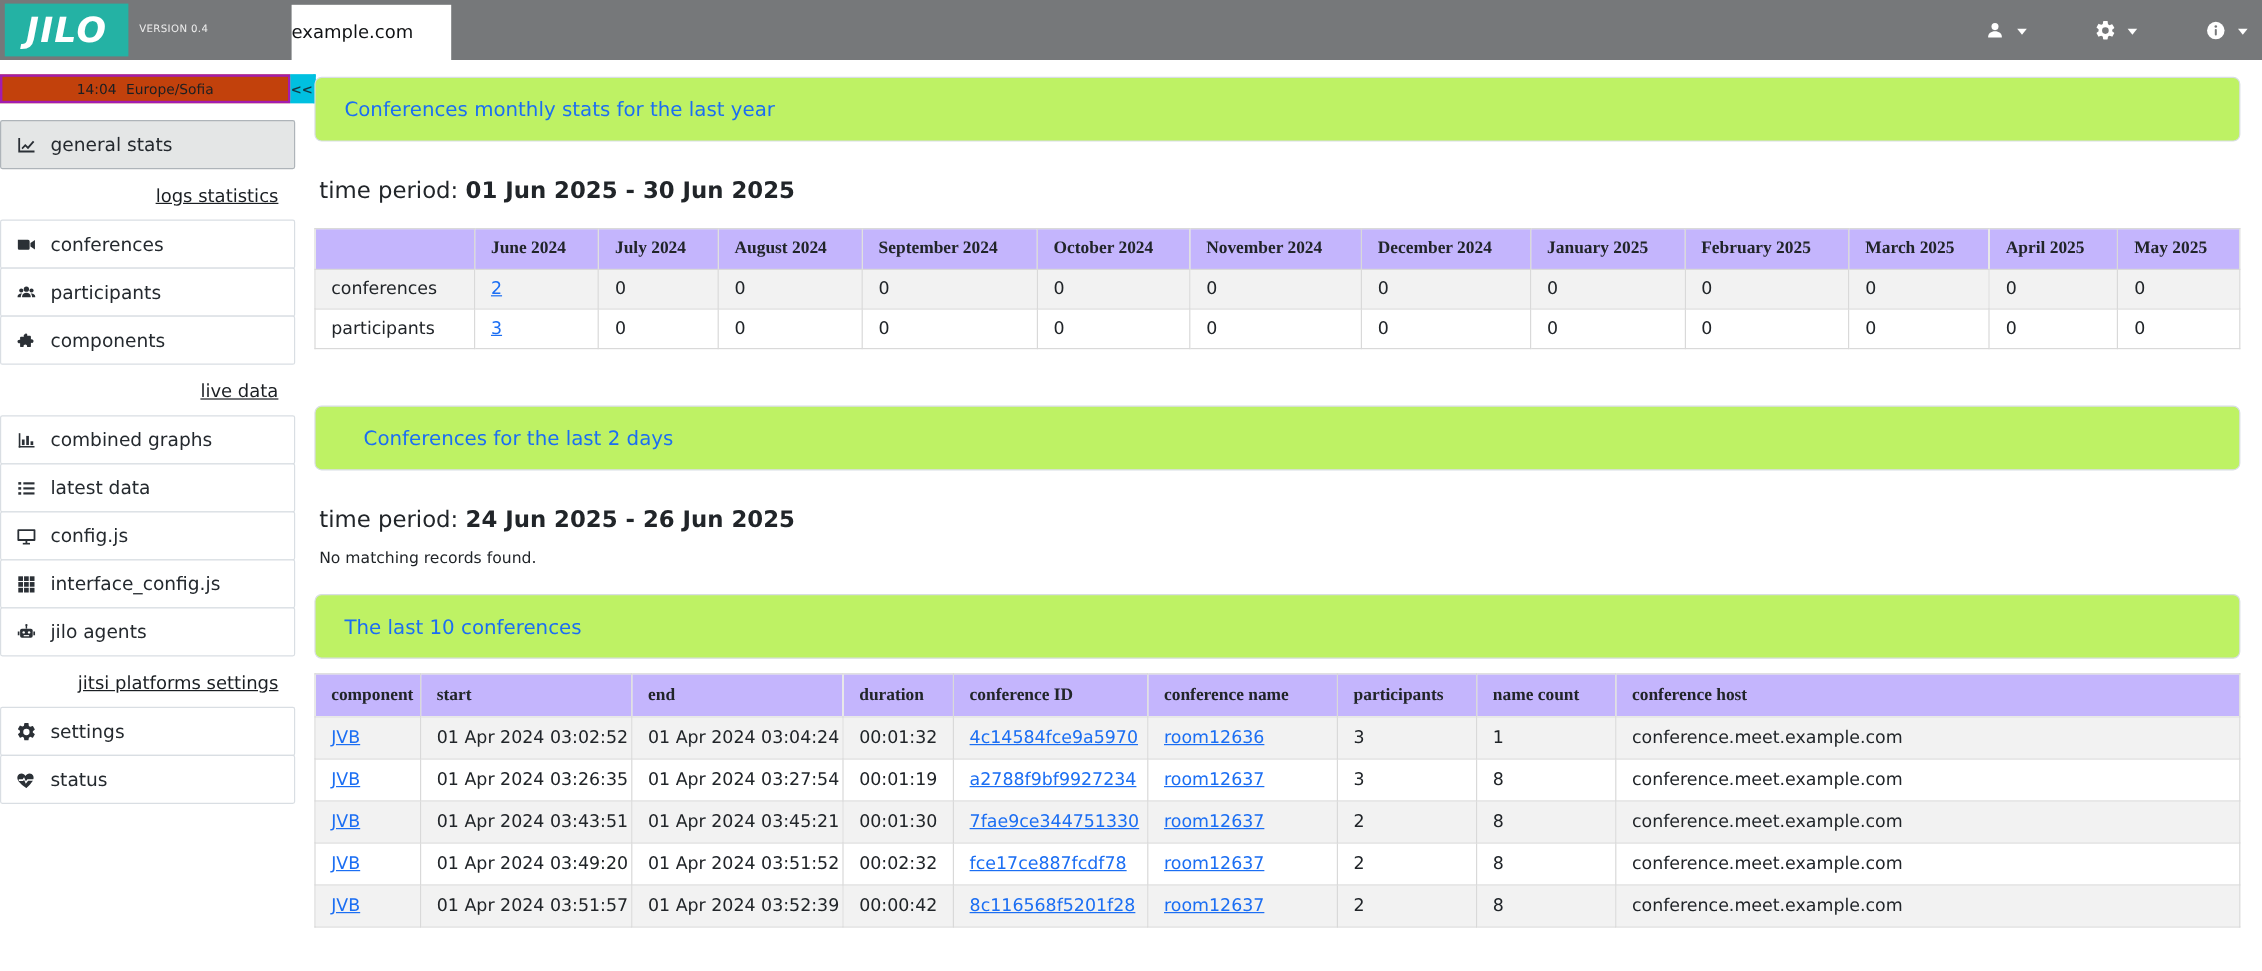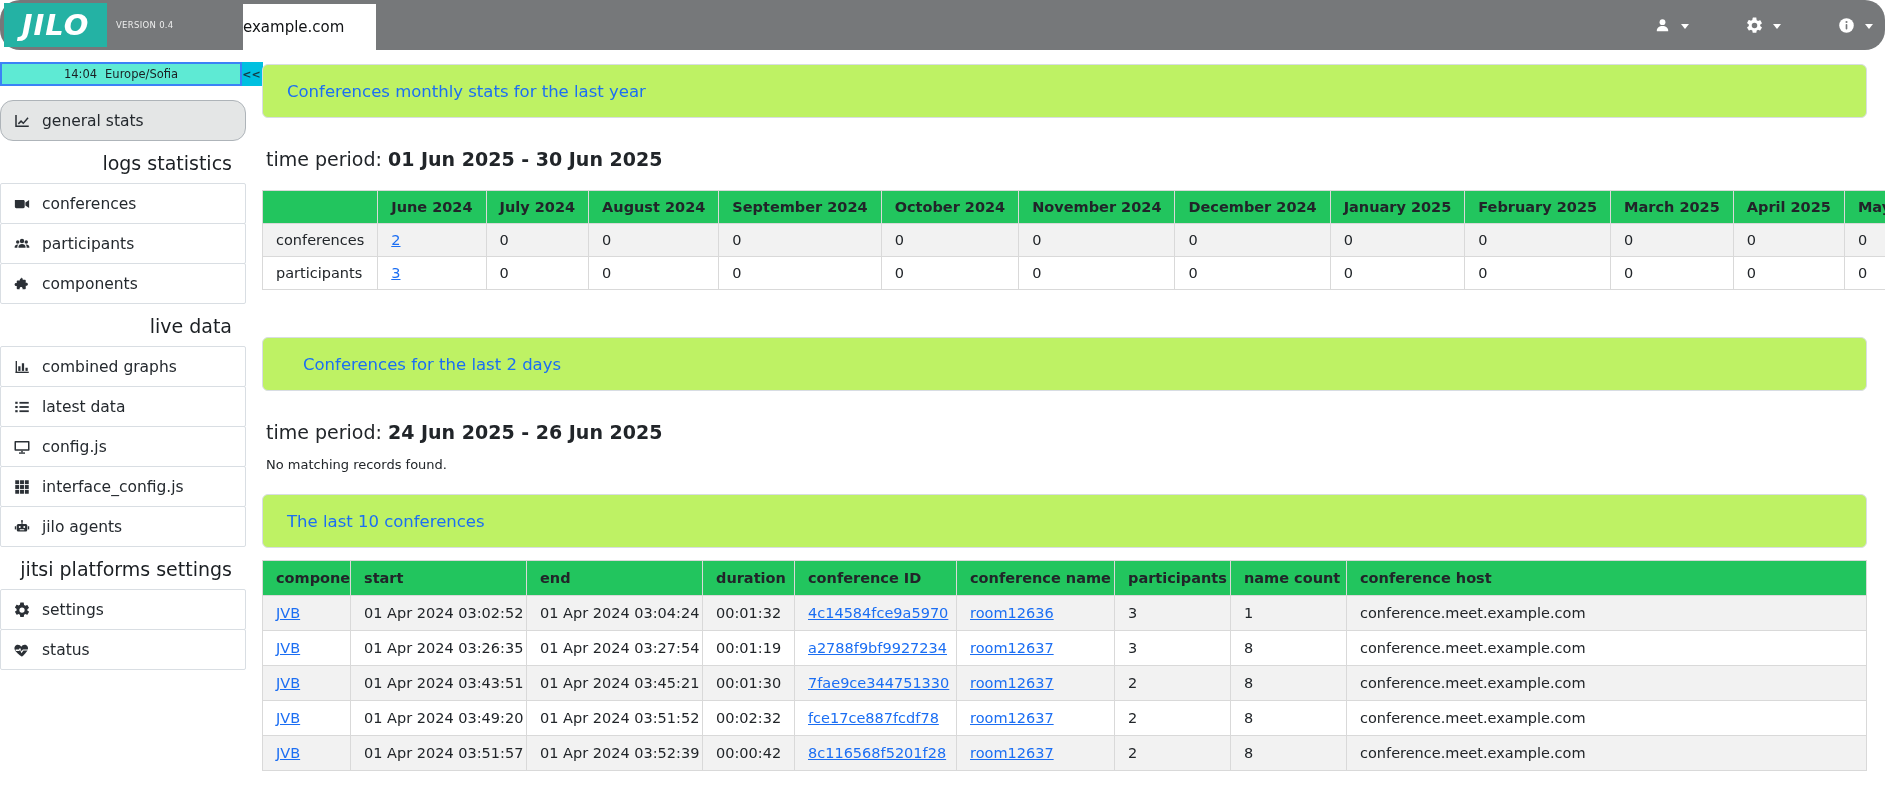--- a/index.html
+++ b/index.html
@@ -1,67 +1,67 @@
 <!DOCTYPE html>
 <html><head>
 <meta charset="utf-8">
 <style>
   * { margin:0; padding:0; box-sizing:border-box; }
   html,body { width:1885px; height:809px; overflow:hidden; background:#fff;
     font-family:"DejaVu Sans","Liberation Sans",sans-serif; color:#212529; }
 
   
-  .topbar { position:relative; height:50px; background:#76787a;border-radius:20px; }
+  .topbar { position:relative; height:50px; background:#76787a; }
   .logo-box { position:absolute; left:4px; top:3px; width:103px; height:44px;
     background:#24b2a4; display:flex; align-items:center; justify-content:center; }
   .logo-text { color:#fff; font-size:29px; font-weight:800; font-style:italic; letter-spacing:1px; }
   .version { position:absolute; left:116px; top:20px; font-size:8.5px; color:#ededed; letter-spacing:.3px; }
   .tab { position:absolute; left:243px; top:4px; width:133px; height:46px; background:#fff;
     display:flex; align-items:center; font-size:15px; color:#101214; }
   .topbar-right { position:absolute; right:12px; top:0; height:50px; display:flex; align-items:center; gap:56px; }
   .tb-group { display:flex; align-items:center; gap:9px; cursor:pointer; }
   .tb-ic { width:19px; height:19px; display:block; }
   .caret { width:0; height:0; border-left:4.5px solid transparent; border-right:4.5px solid transparent;
     border-top:5px solid #fff; margin-top:2px; }
 
   
   .layout { display:flex; align-items:flex-start; }
 
   
   .sidebar { width:246px; flex:none; padding-top:12px; }
   .time-row { display:flex; width:263px; height:24px; margin-bottom:15px; }
-  .time-box { flex:1; border:2px solid #3b82f6; background:#5eead4; display:flex;
+  .time-box { flex:1; border:2px solid #a21caf; background:#c2410c; display:flex;
     align-items:center; justify-content:center; gap:8px; font-size:11.5px; color:#1b1f23; }
   .collapse-btn { width:21px; background:#00c0e0; border:2px solid #00c0e0; border-left:none;
     display:flex; align-items:center; justify-content:center; font-size:11px; font-weight:700;
     color:#123a44; cursor:pointer; }
   .menu-item { width:246px; height:41px; background:#fff; border:1px solid #d9dee3; border-radius:2px;
     margin-top:-1px; display:flex; align-items:center; padding:0 12px; gap:11px;
     font-size:15.5px; color:#24292e; cursor:pointer; }
-  .menu-item.active { background:#e4e6e6; border-color:#aeb4b9; position:relative; z-index:1;border-radius:13px; }
+  .menu-item.active { background:#e4e6e6; border-color:#aeb4b9; position:relative; z-index:1; }
   .menu-icon { width:18px; height:18px; flex:none; display:block; }
   .menu-icon svg { width:18px; height:18px; display:block; fill:#2b3036; }
   .section-label { height:30px; margin:7px 0 6px; display:flex; align-items:center;
-    justify-content:flex-end; padding-right:14px; font-size:19px; color:#1b1f23; }
+    justify-content:flex-end; padding-right:14px; font-size:15px; color:#1b1f23;text-decoration:underline; }
 
   
   .content { flex:1; min-width:0; padding:14px 18px 0 16px; }
   .card-header { height:54px; border:1px solid #d8dde3; border-radius:6px; background:#bef264;
     display:flex; align-items:center; padding:0 24px; }
   .card-title { color:#1b6ef3; font-size:16.5px; text-decoration:none; cursor:pointer; }
   .time-period { margin:30px 0 0 4px; font-size:19px; }
   .time-period b { font-weight:700; }
   .empty-msg { margin:14px 0 0 4px; font-size:13px; }
   .hdr2 { margin-top:47px;padding-left:40px; }
   .hdr3 { margin-top:22px; }
 
   table { border-collapse:collapse; width:100%; }
   th, td { border:1px solid #d9d9d9; padding:8px 13px; font-size:14.5px; text-align:left;
     white-space:nowrap; overflow:hidden; }
-  th { font-weight:700; background:#22c55e; }
+  th { font-weight:700; background:#c4b5fd;font-family:Liberation Serif, serif; }
   tbody tr:nth-child(odd) td { background:#f2f2f2; }
   tbody tr:nth-child(even) td { background:#fff; }
   a.tlink { color:#1b6ef3; text-decoration:underline; cursor:pointer; }
 
   #monthly-table { margin-top:20px; }
   #last10-table { margin-top:12px; table-layout:fixed; }
   #last10-table th:nth-child(1){width:88px}  #last10-table th:nth-child(2){width:176px}
   #last10-table th:nth-child(3){width:176px} #last10-table th:nth-child(4){width:92px}
   #last10-table th:nth-child(5){width:162px} #last10-table th:nth-child(6){width:158px}
   #last10-table th:nth-child(7){width:116px} #last10-table th:nth-child(8){width:116px}

